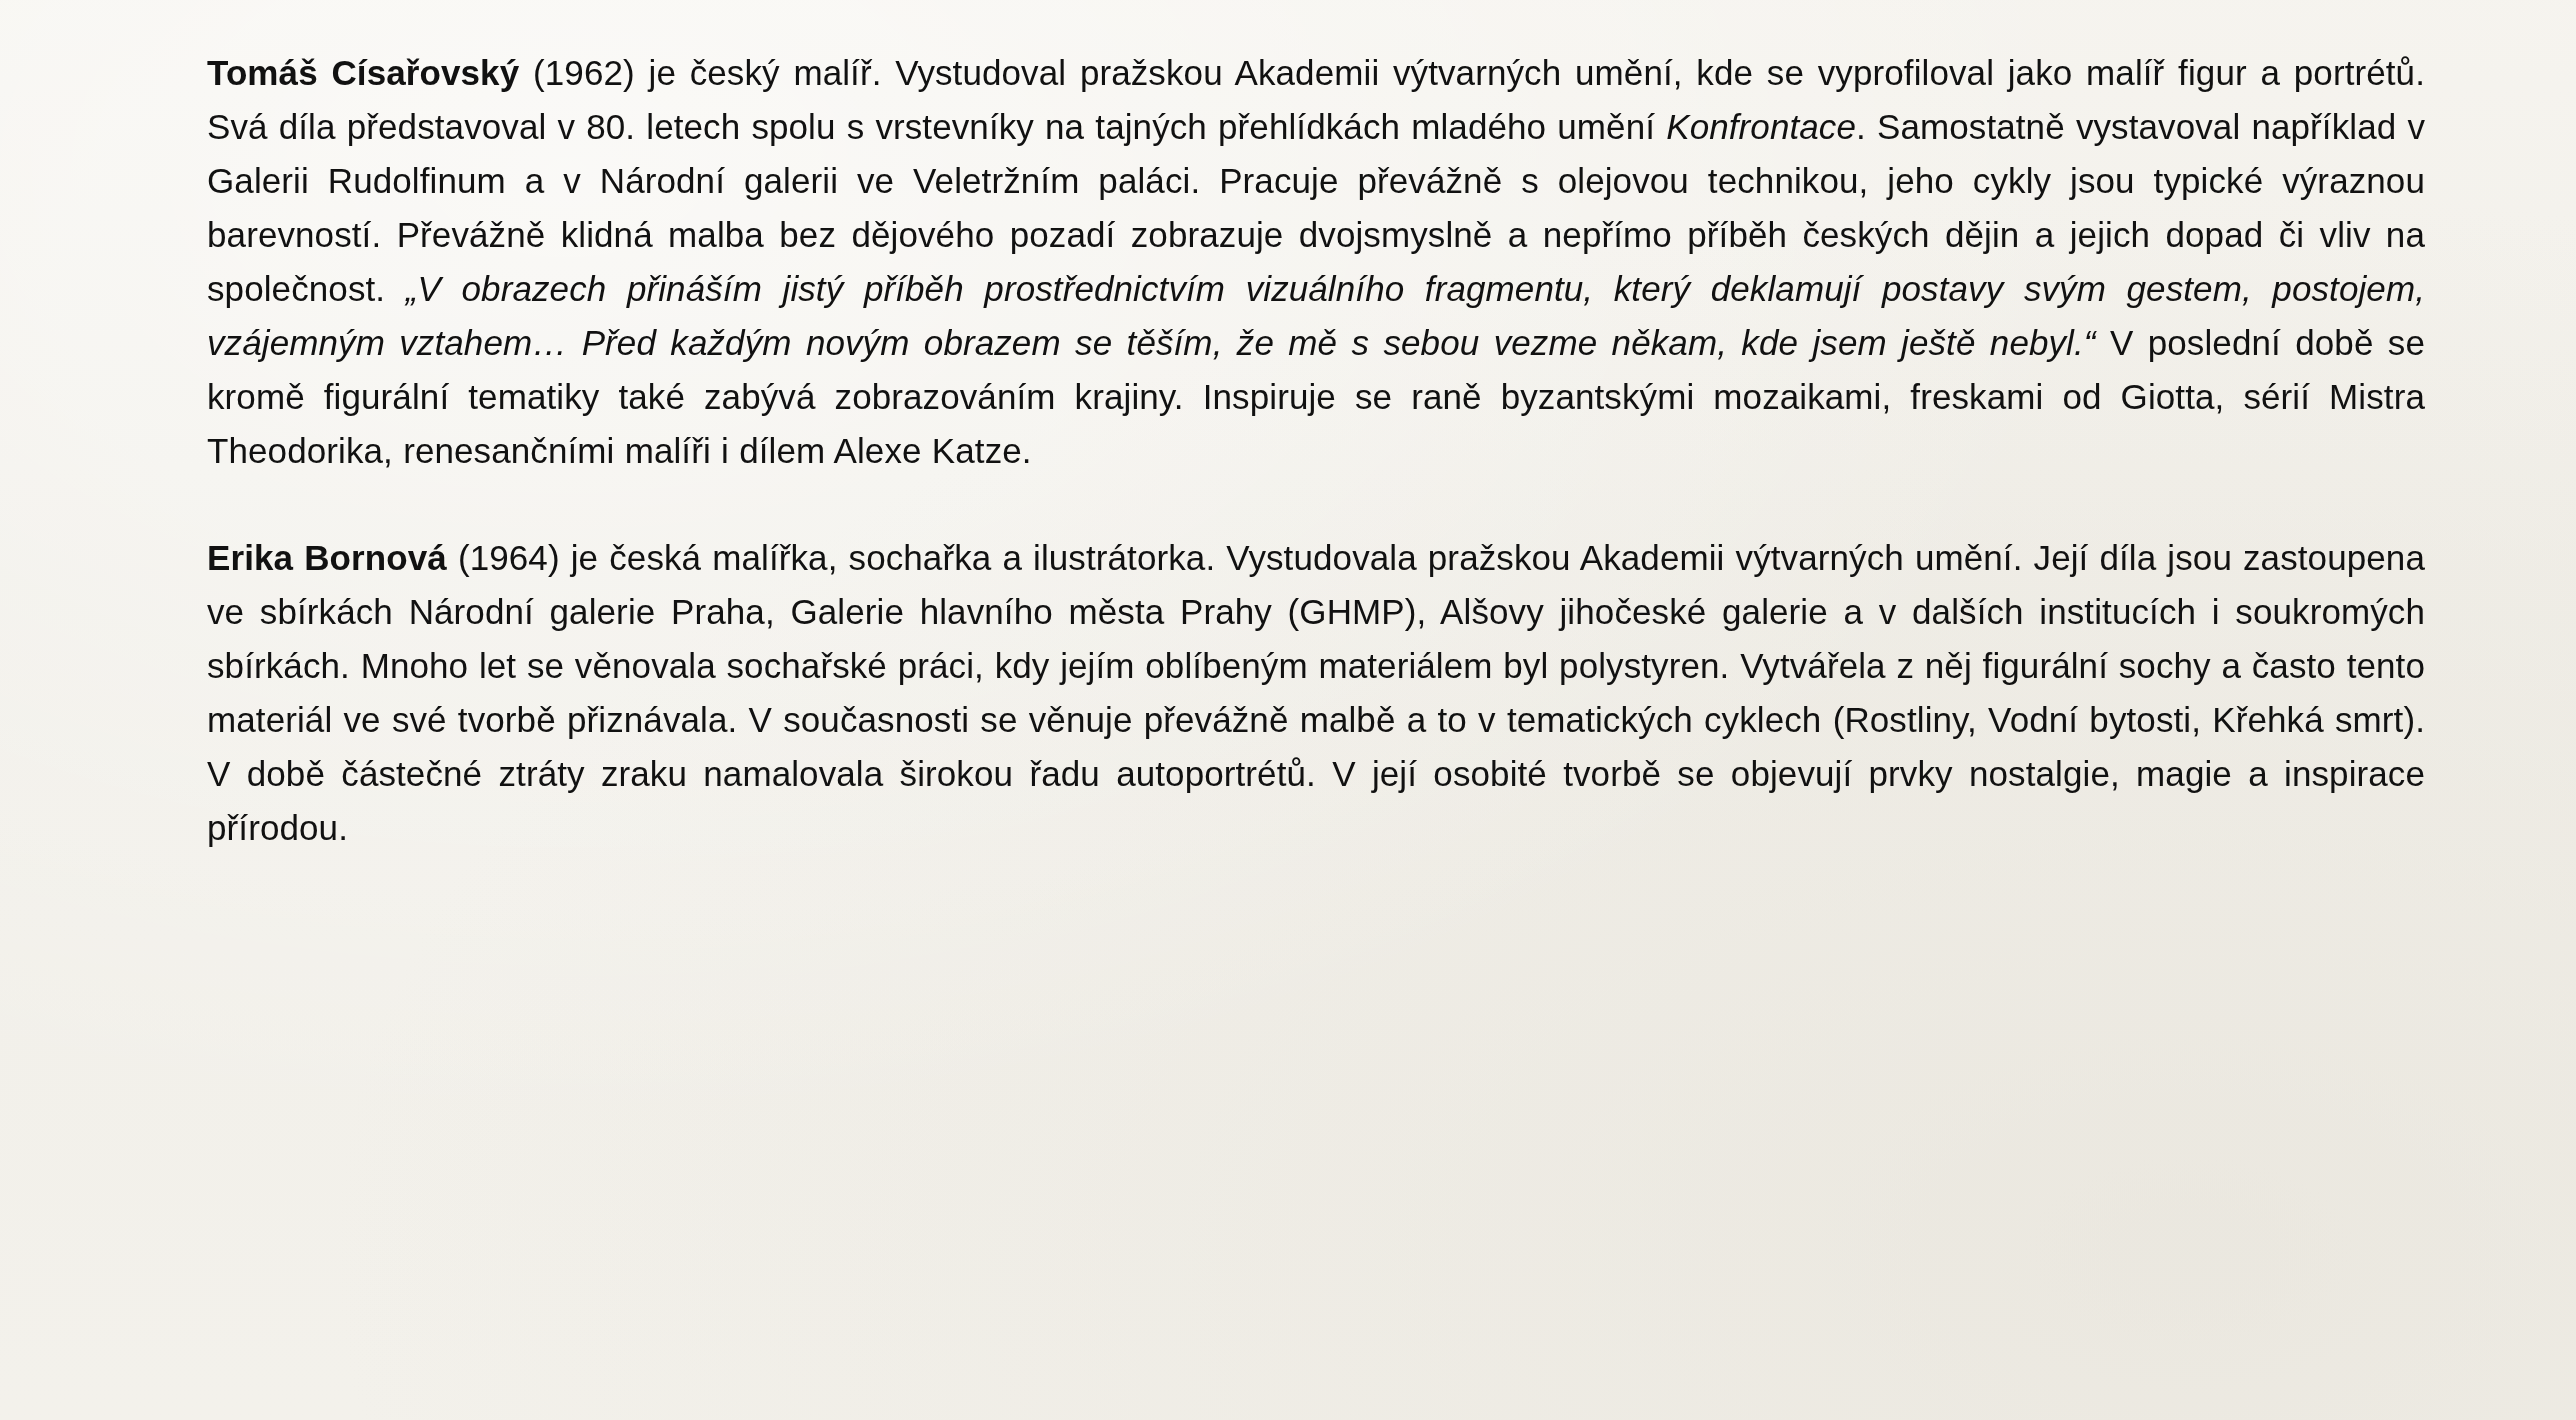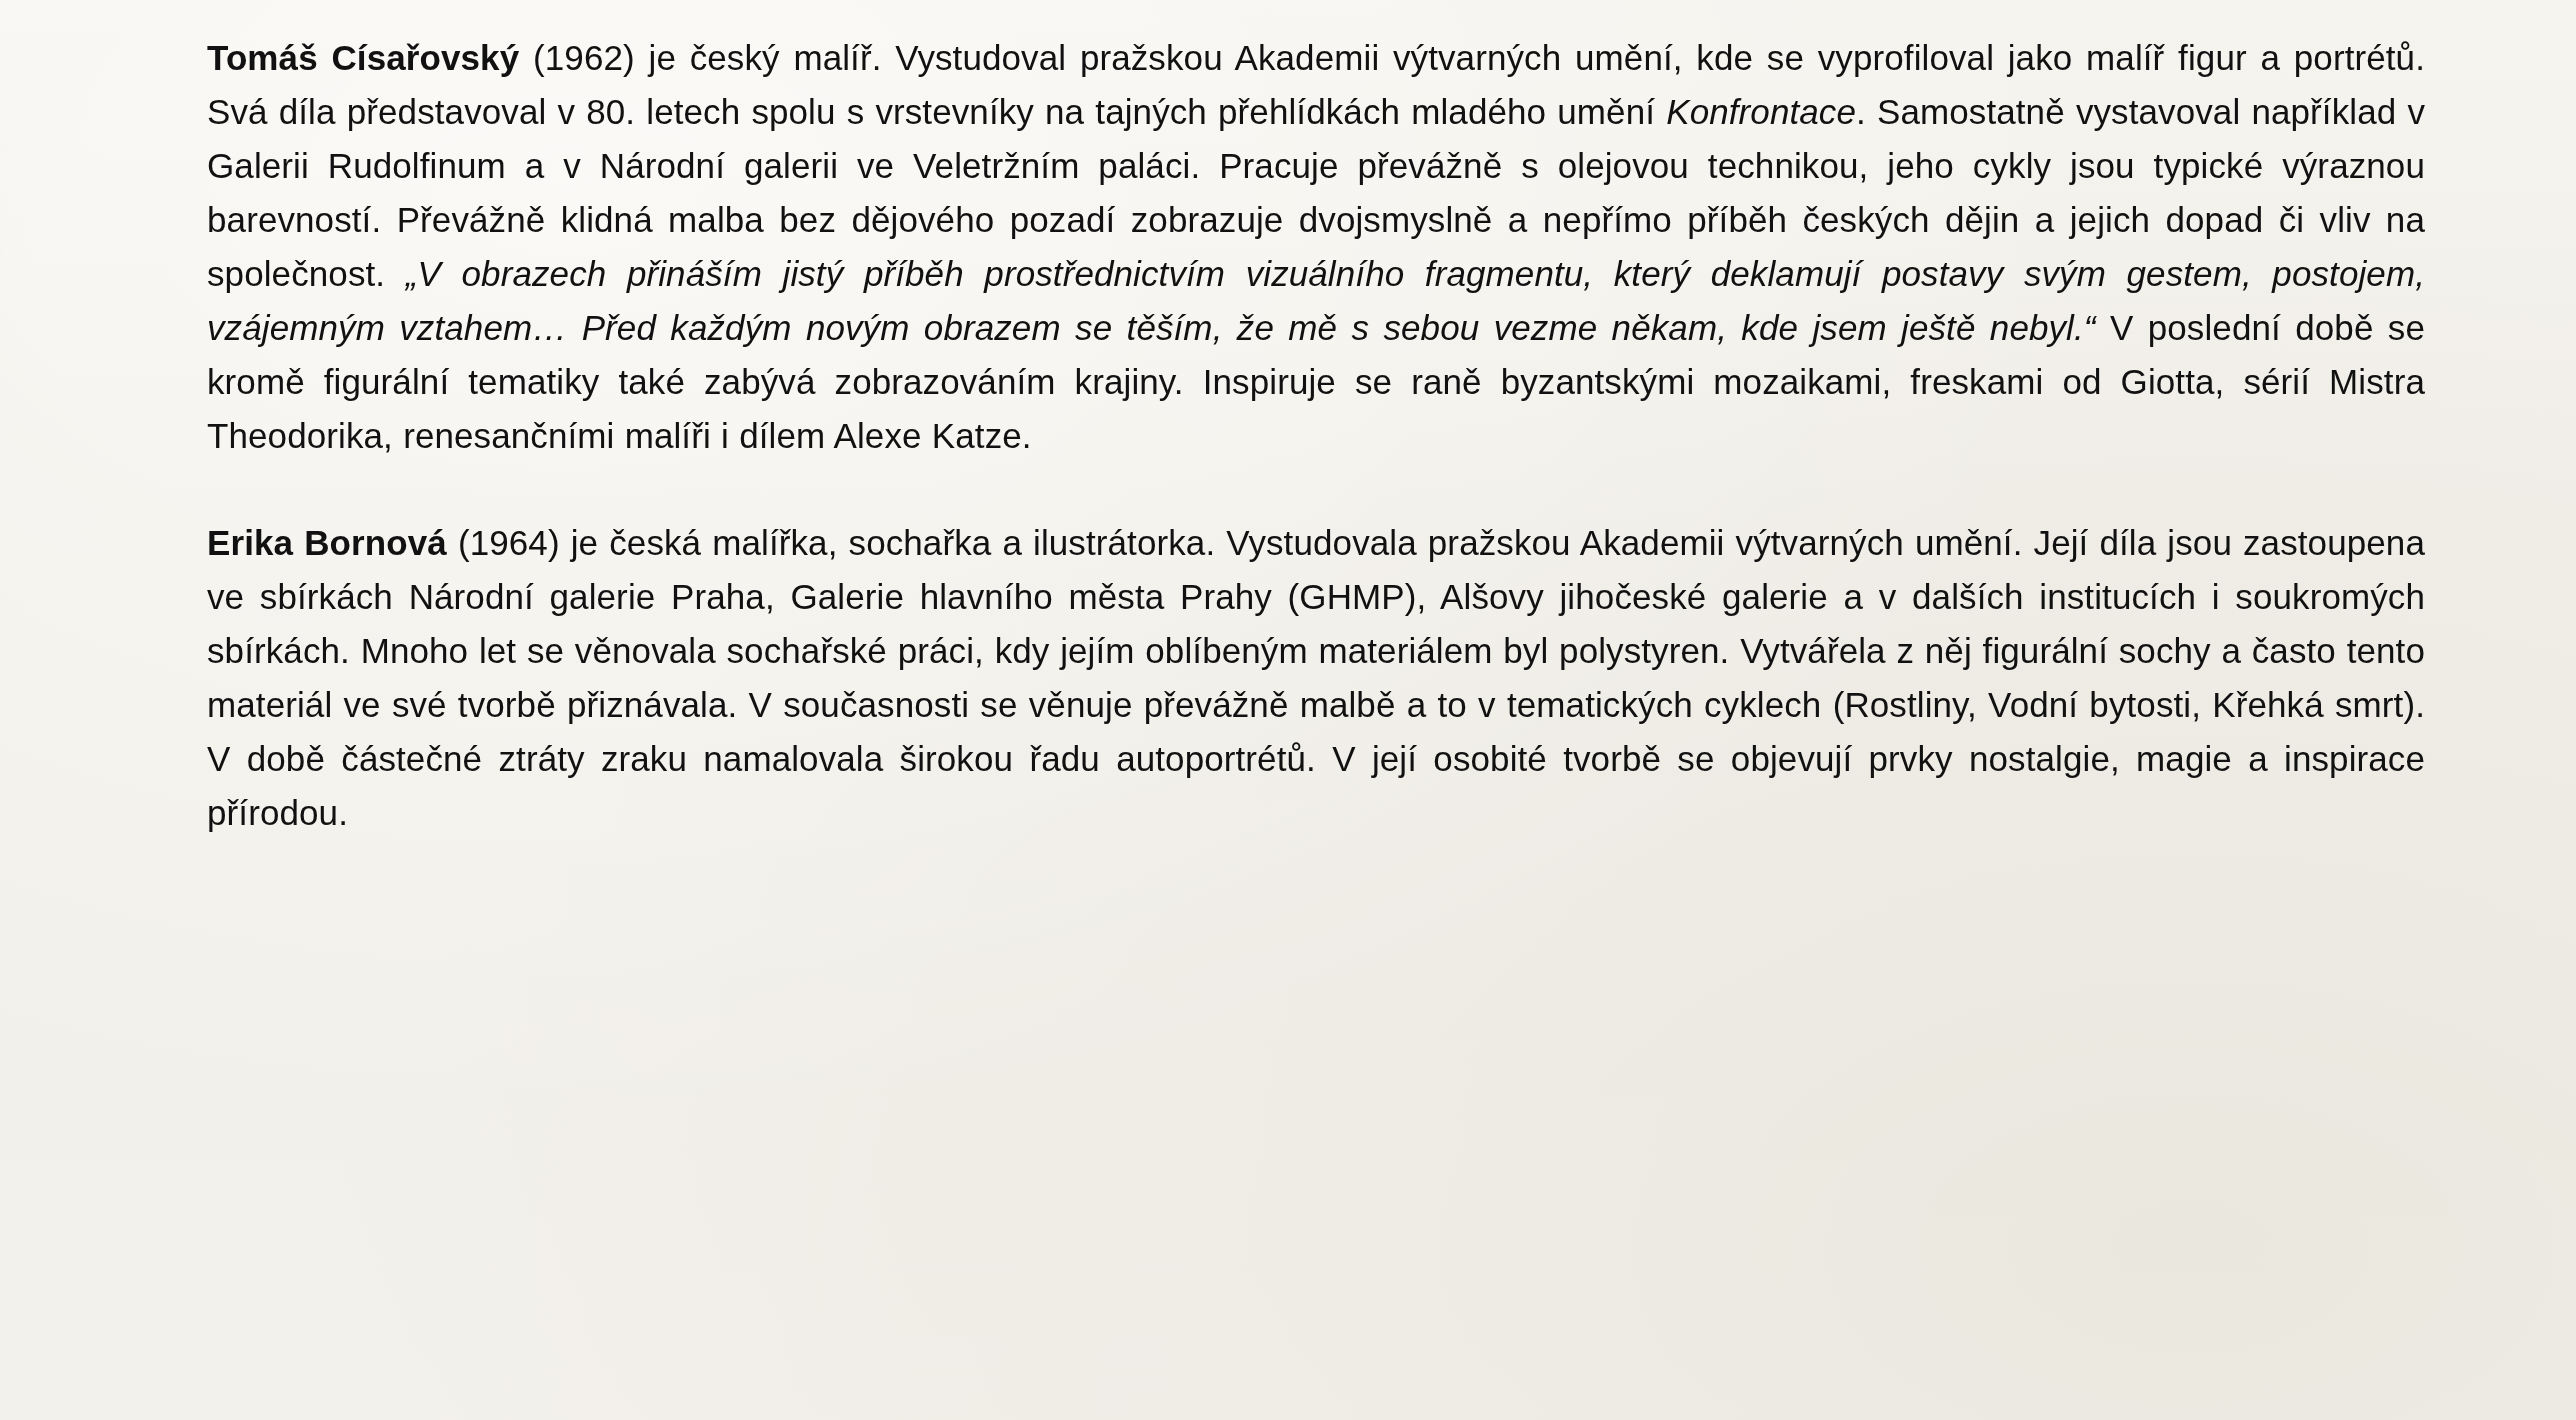--- a/index.html
+++ b/index.html
@@ -24,21 +24,21 @@
       radial-gradient(ellipse at 22% 12%, rgba(255,255,255,0.55) 0%, rgba(255,255,255,0) 55%),
       radial-gradient(ellipse at 85% 88%, rgba(228,224,214,0.55) 0%, rgba(255,255,255,0) 60%),
       linear-gradient(180deg, rgba(246,244,239,0.9) 0%, rgba(240,238,231,0.6) 40%, rgba(243,241,235,0.9) 100%);
   }
   .page {
     position: relative;
     box-sizing: border-box;
     padding: 31px 151px 0 207px;
   }
   .para {
-    margin: 0 0 0 0;
+    margin: 15px 0 0 0;
     font-size: 35px;
     line-height: 54px;
     text-align: justify;
     text-justify: inter-word;
     letter-spacing: 0.1px;
     word-spacing: 0.4px;
   }
   .para + .para {
     margin-top: 53px;
   }

